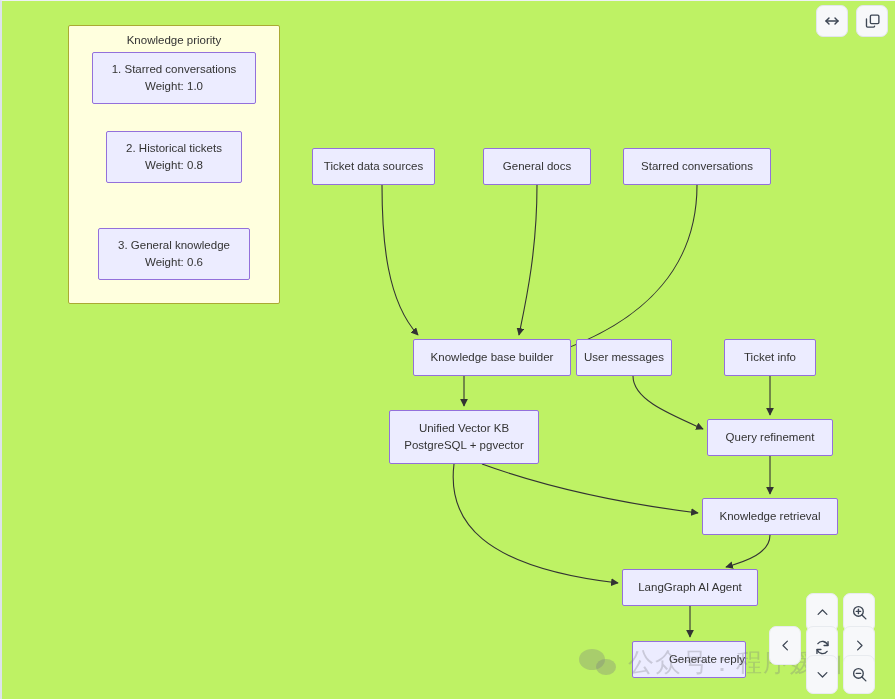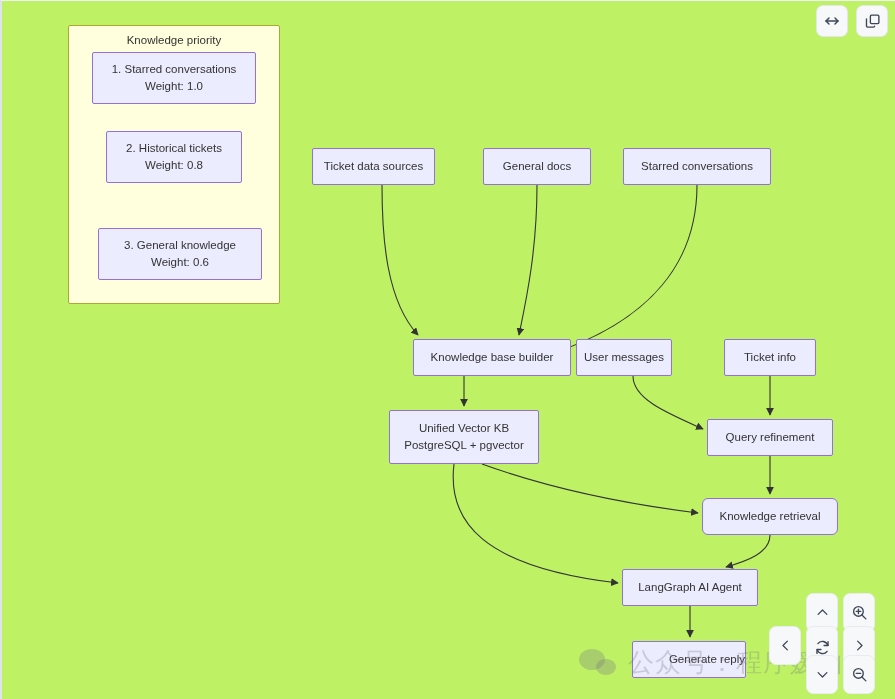--- a/index.html
+++ b/index.html
@@ -161,21 +161,21 @@
 
     <div id="cluster-nodes">
         <div class="node" style="left: 90px; top: 51px; width: 164px; height: 52px;">
           <span class="line">1. Starred conversations</span>
           <span class="line">Weight: 1.0</span>
         </div>
         <div class="node" style="left: 104px; top: 130px; width: 136px; height: 52px;">
           <span class="line">2. Historical tickets</span>
           <span class="line">Weight: 0.8</span>
         </div>
-        <div class="node" style="left: 96px; top: 227px; width: 164px; height: 52px;">
+        <div class="node" style="left: 96px; top: 227px; width: 152px; height: 52px;">
           <span class="line">3. General knowledge</span>
           <span class="line">Weight: 0.6</span>
         </div>
       </div>
     <div id="flow-nodes">
         <div class="node" style="left: 310px; top: 147px; width: 123px; height: 37px; justify-content: center;">
           <span class="line">Ticket data sources</span>
         </div>
         <div class="node" style="left: 481px; top: 147px; width: 108px; height: 37px;">
           <span class="line">General docs</span>
@@ -192,21 +192,21 @@
         <div class="node" style="left: 722px; top: 338px; width: 92px; height: 37px;">
           <span class="line">Ticket info</span>
         </div>
         <div class="node" style="left: 387px; top: 409px; width: 150px; height: 54px;">
           <span class="line">Unified Vector KB</span>
           <span class="line">PostgreSQL + pgvector</span>
         </div>
         <div class="node" style="left: 705px; top: 418px; width: 126px; height: 37px;">
           <span class="line">Query refinement</span>
         </div>
-        <div class="node" style="left: 700px; top: 497px; width: 136px; height: 37px; border-radius: 6px;">
+        <div class="node" style="left: 700px; top: 497px; width: 136px; height: 37px;">
           <span class="line">Knowledge retrieval</span>
         </div>
         <div class="node" style="left: 620px; top: 568px; width: 136px; height: 37px;">
           <span class="line">LangGraph AI Agent</span>
         </div>
         <div class="node" style="left: 630px; top: 640px; width: 114px; height: 37px; align-items: flex-end;">
           <span class="line">Generate reply</span>
         </div>
       </div>
   </div>

